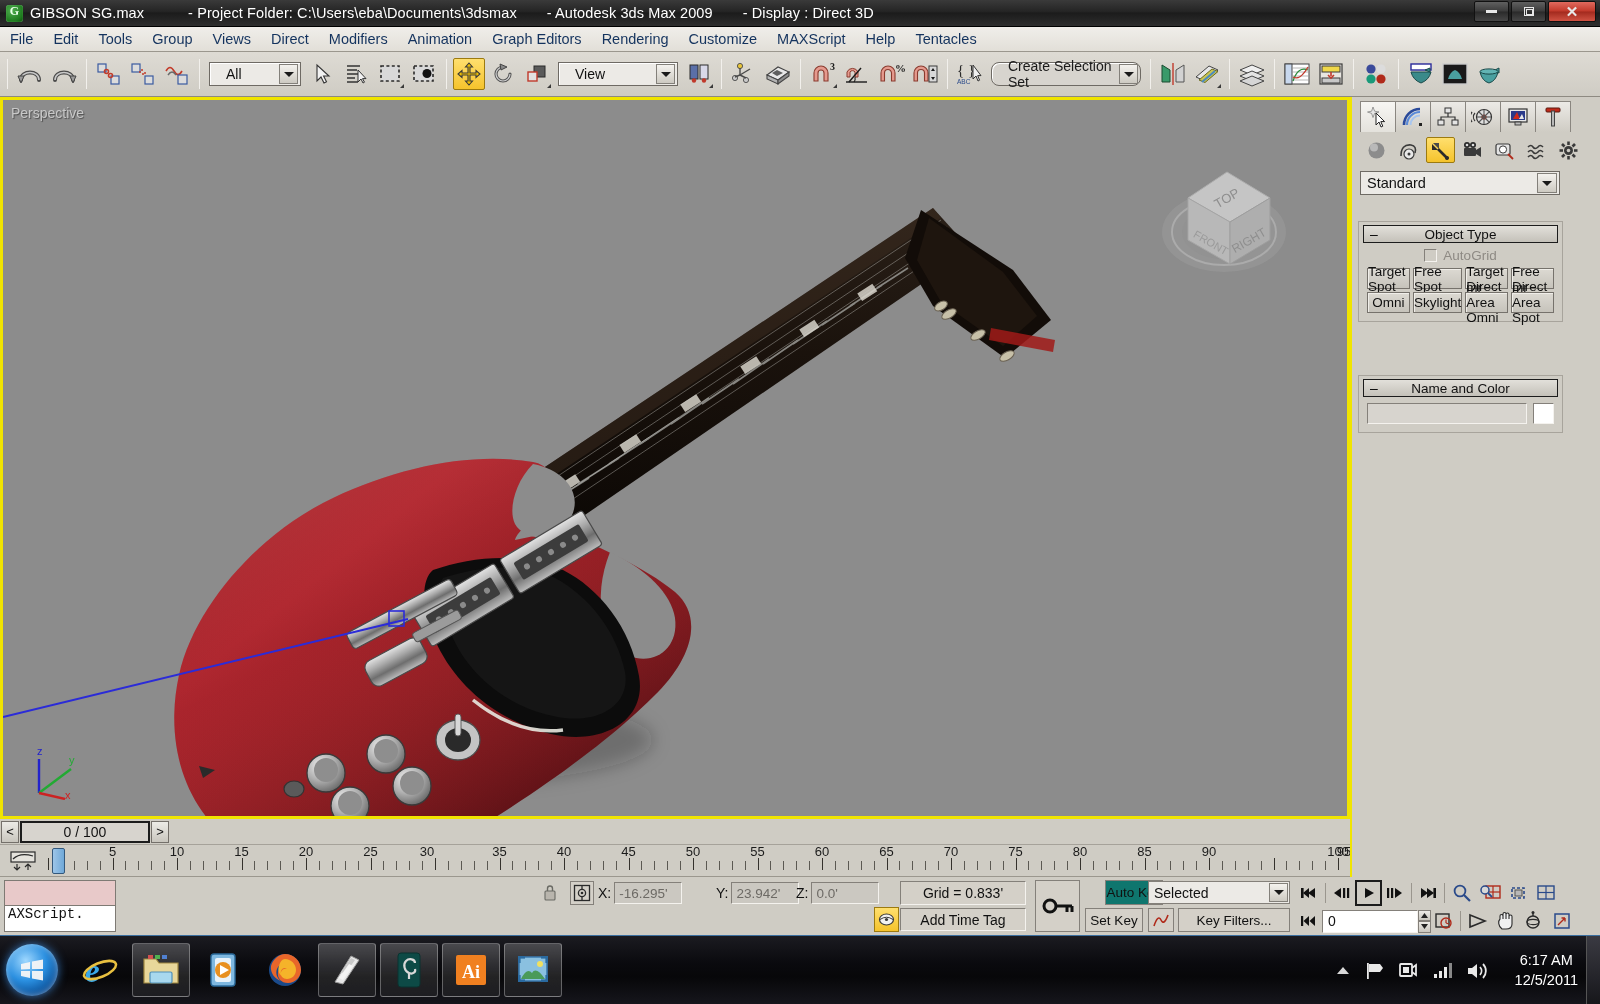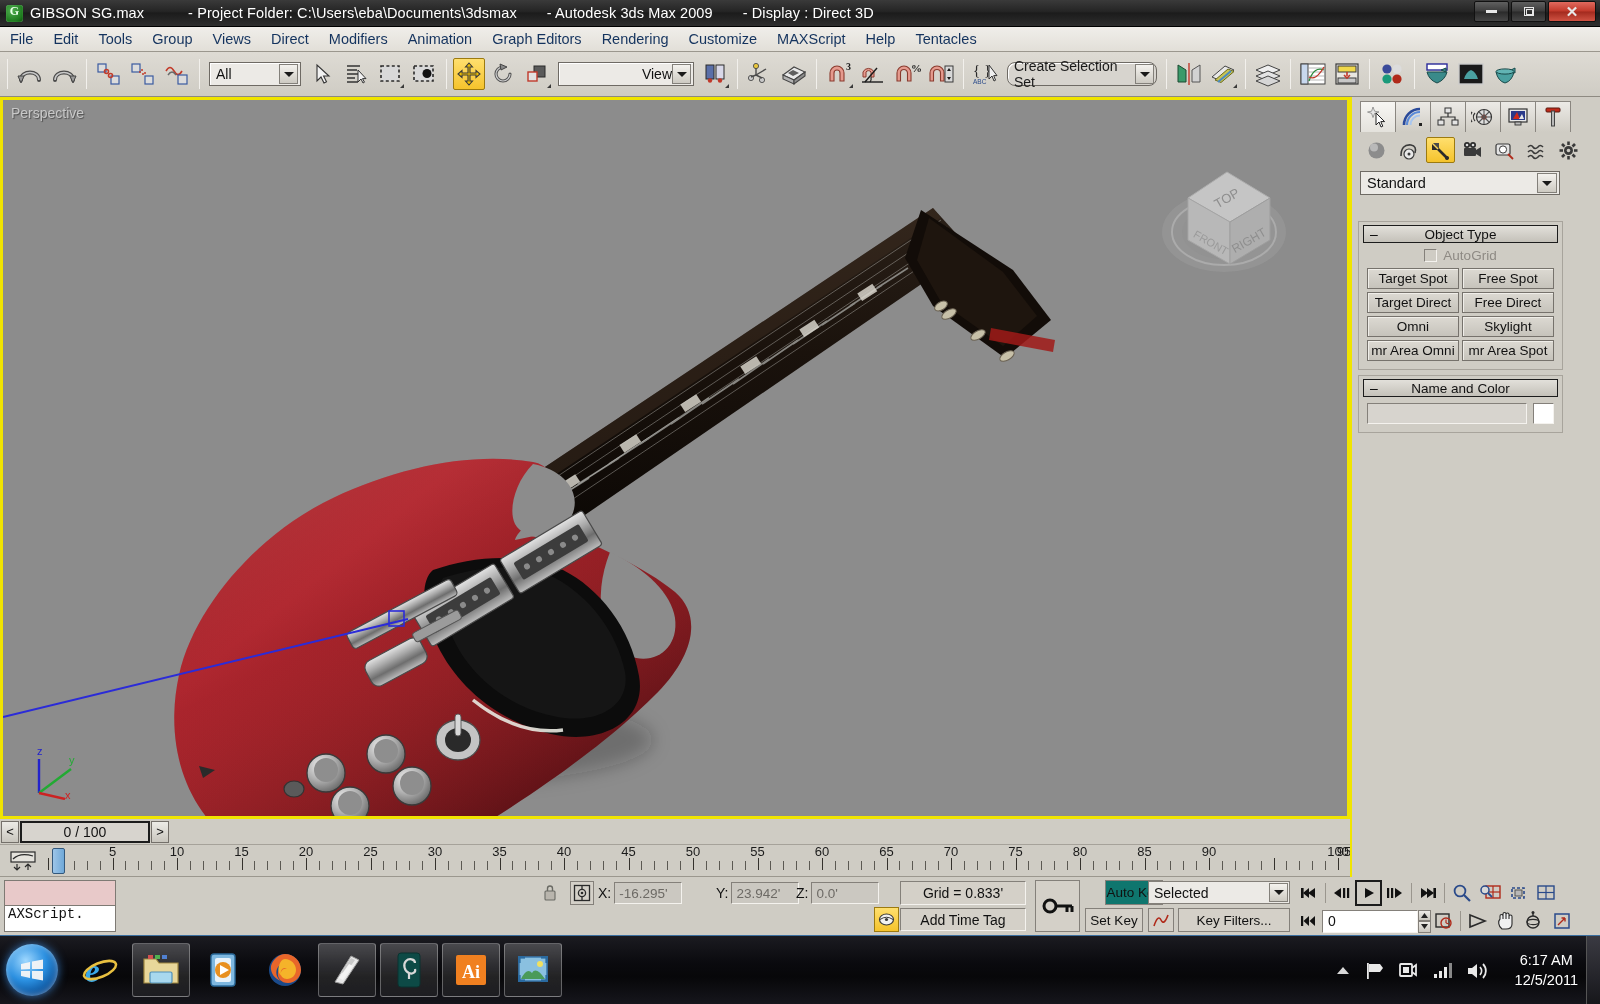--- a/index.html
+++ b/index.html
@@ -92,32 +92,32 @@
   }
   .tb-btn .corner {
     position: absolute; right: 1px; bottom: 1px;
     width: 0; height: 0; border-left: 4px solid transparent; border-bottom: 4px solid #3a3a3a;
   }
   .tb-combo {
     height: 24px; background: #eceae6; border: 1px solid #6e6a64;
     box-shadow: inset 1px 1px 0 #fff;
     display: flex; align-items: center; margin: 0 4px; flex: none;
   }
-  .tb-combo .val { flex: 1; padding-left: 6px; font-size: 14px; color: #111; }
+  .tb-combo .val { flex: 1; padding-left: 16px; font-size: 14px; color: #111; }
   .tb-combo .arrow {
     width: 19px; height: 20px; margin-right: 2px;
     background: linear-gradient(to bottom,#f4f2ee,#cdcac2);
     border: 1px solid #83807a; display: flex; align-items: center; justify-content: center;
   }
   .tb-combo .arrow::after {
     content: ""; border-left: 5px solid transparent; border-right: 5px solid transparent;
     border-top: 5px solid #1a1a1a;
   }
   .combo-all { width: 92px; }
-  .combo-view { width: 136px; text-align: right; }
+  .combo-view { width: 120px; }
   .combo-selset { width: 150px; background: #d7d4ce; border-radius: 8px; }
   .combo-selset .val { color: #1a1a1a; }
 
   svg.ico { display: block; }
 
   
   .viewport-wrap {
     position: absolute; left: 0; top: 97px; width: 1350px; height: 722px;
     background: #a16207;
     border: 3px solid #f0e400;
@@ -358,21 +358,21 @@
   }
   .autogrid-row {
     display: flex; align-items: center; justify-content: center; margin-top: 5px; gap: 6px;
   }
   .chk {
     width: 13px; height: 13px; background: #cfccc4;
     border: 1px solid; border-color: #84807a #f4f2ee #f4f2ee #84807a;
   }
   .autogrid-lbl { font-size: 13.5px; color: #8e8a84; }
   .obj-grid {
-    display: grid; grid-template-columns: 1fr 1fr; gap: 3px;
+    display: grid; grid-template-columns: 1fr 1fr 1fr 1fr; gap: 3px;
     padding: 5px 8px 8px 8px;
   }
   .obj-btn {
     height: 21px; background: linear-gradient(to bottom,#dcd9d2,#c6c3bb);
     border: 1px solid #76726c;
     box-shadow: inset 1px 1px 0 #f0eee9;
     display: flex; align-items: center; justify-content: center;
     font-size: 13.5px; color: #111;
   }
   .nc-row { display: flex; align-items: center; padding: 6px 8px 8px 8px; gap: 6px; }
@@ -1068,21 +1068,21 @@
         <div class="tick" style="left: 1238.4px;"></div>
         <div class="tick" style="left: 1251.3px;"></div>
         <div class="tick" style="left: 1264.2px;"></div>
         <div class="tick" style="left: 1277.1px;"></div>
         <div class="tick major" style="left: 1290px;"></div>
         <div class="ticklabel" style="left: 64.5px;">5</div>
         <div class="ticklabel" style="left: 129px;">10</div>
         <div class="ticklabel" style="left: 193.5px;">15</div>
         <div class="ticklabel" style="left: 258px;">20</div>
         <div class="ticklabel" style="left: 322.5px;">25</div>
-        <div class="ticklabel" style="left: 387px;">30</div>
+        <div class="ticklabel" style="left: 379px;">30</div>
         <div class="ticklabel" style="left: 451.5px;">35</div>
         <div class="ticklabel" style="left: 516px;">40</div>
         <div class="ticklabel" style="left: 580.5px;">45</div>
         <div class="ticklabel" style="left: 645px;">50</div>
         <div class="ticklabel" style="left: 709.5px;">55</div>
         <div class="ticklabel" style="left: 774px;">60</div>
         <div class="ticklabel" style="left: 838.5px;">65</div>
         <div class="ticklabel" style="left: 903px;">70</div>
         <div class="ticklabel" style="left: 967.5px;">75</div>
         <div class="ticklabel" style="left: 1032px;">80</div>

